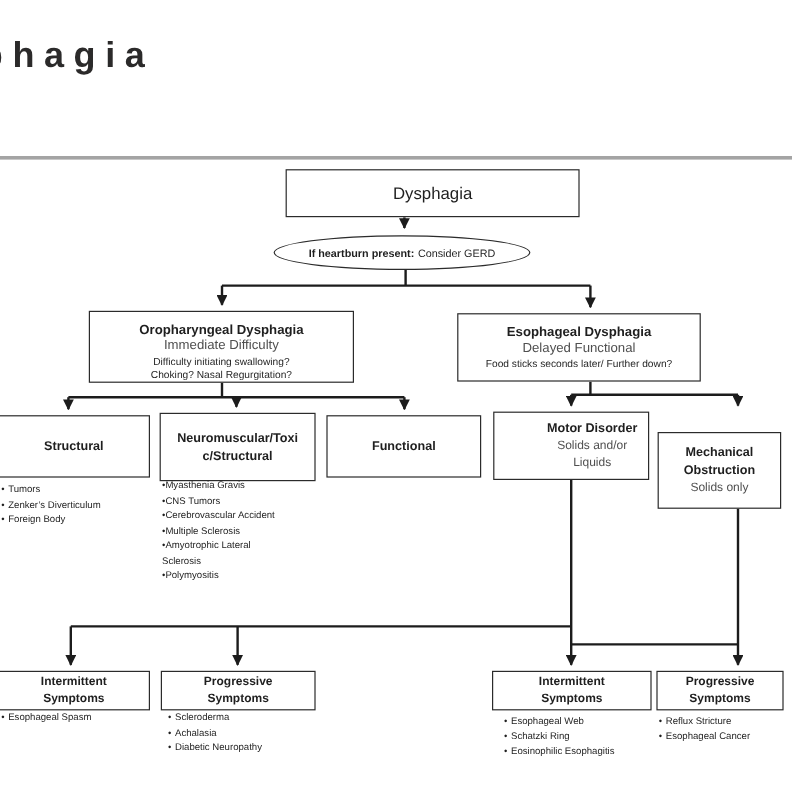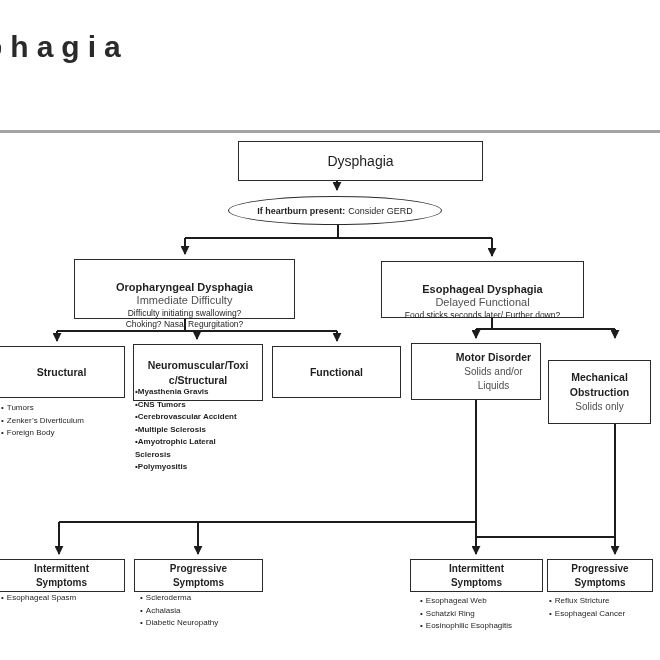--- a/index.html
+++ b/index.html
@@ -23,21 +23,21 @@
     position:absolute;box-sizing:border-box;background:#fff;
     border:1.5px solid #2b2b2b;text-align:center;
   }
   .root-box{left:227px;top:141px;width:245px;height:40px;
     display:flex;align-items:center;justify-content:center;
     font-size:14px;font-weight:normal;margin-left:11px;}
   .gerd-ellipse{left:228px;top:196px;width:214px;height:29px;border-radius:50%;
     display:flex;align-items:center;justify-content:center;font-size:9px;}
   .gerd-ellipse .b{font-weight:bold;}
   .gerd-ellipse .r{margin-left:3px;}
-  .big-box{padding-top:20px;}
+  .big-box{padding-top:8px;}
   .big-box .t{font-size:11px;font-weight:bold;line-height:14px;}
   .big-box .s{font-size:11px;color:#4f4f4f;line-height:13px;}
   .big-box .q{font-size:8.5px;line-height:11px;white-space:pre-line;margin-top:1px;}
   .oroph{left:74px;top:259px;width:221px;height:60px;}
   .esoph{left:381px;top:261px;width:203px;height:57px;}
   .cat-box{display:flex;flex-direction:column;align-items:center;justify-content:center;}
   .cat-box .t{font-size:10.5px;font-weight:bold;line-height:15px;white-space:pre-line;}
   .cat-box .s{font-size:10px;color:#4f4f4f;line-height:14px;white-space:pre-line;}
   .structural-box{left:-2px;top:346px;width:127px;height:52px;}
   .neuro-box{left:133px;top:344px;width:130px;height:57px;}
@@ -49,21 +49,21 @@
   .int-left{left:-2px;top:559px;width:127px;height:33px;}
   .prog-left{left:134px;top:559px;width:129px;height:33px;}
   .int-right{left:410px;top:559px;width:133px;height:33px;}
   .prog-right{left:547px;top:559px;width:106px;height:33px;}
   
   .list{position:absolute;font-size:8px;line-height:12.5px;color:#1f1f1f;}
   .list .li{display:block;}
   .list .bullet{margin-right:3px;}
   .list.tight .bullet{margin-right:0;}
   .structural-list{left:1px;top:402px;width:120px;}
-  .neuro-list{left:135px;top:386px;width:102px;font-weight:bold;}
+  .neuro-list{left:135px;top:399px;width:102px;}
   .int-left-list{left:1px;top:592px;width:122px;}
   .prog-left-list{left:140px;top:592px;width:120px;}
   .int-right-list{left:420px;top:595px;width:140px;}
   .prog-right-list{left:549px;top:595px;width:112px;}
 </style>
 </head>
 <body>
 
 <div class="page-title">phagia</div>
 

